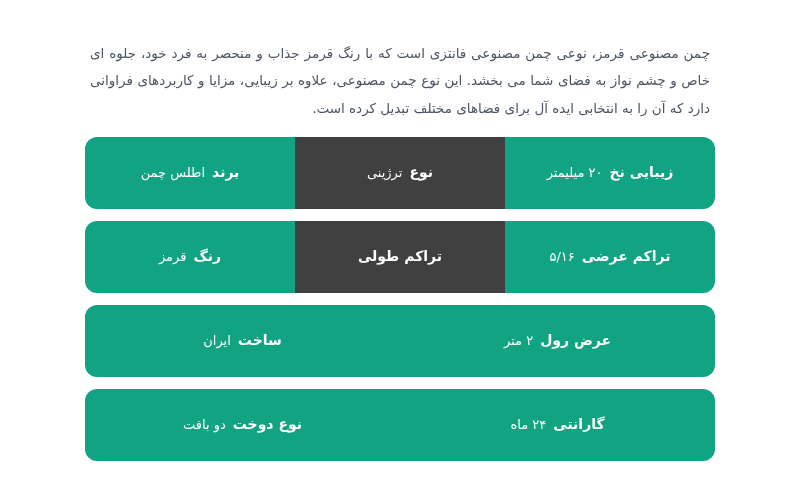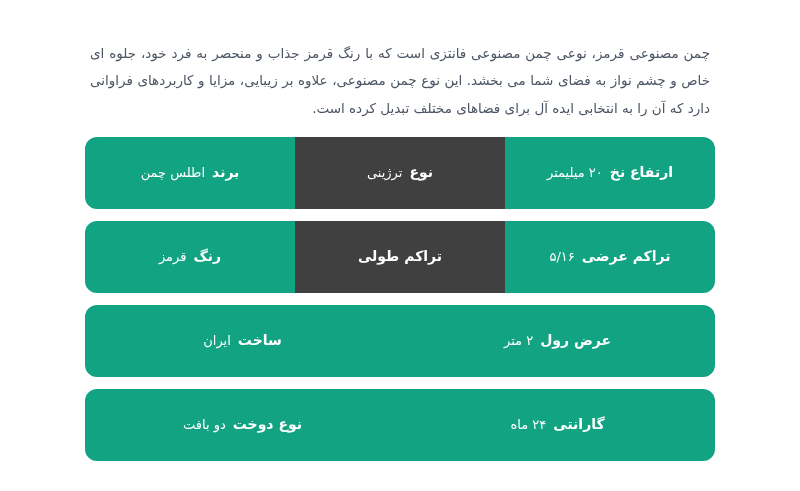--- a/index.html
+++ b/index.html
@@ -71,21 +71,21 @@
 <body>
 
 <div class="page">
 
   <p class="intro">چمن مصنوعی قرمز، نوعی چمن مصنوعی فانتزی است که با رنگ قرمز جذاب و منحصر به فرد خود، جلوه ای خاص و چشم نواز به فضای شما می بخشد. این نوع چمن مصنوعی، علاوه بر زیبایی، مزایا و کاربردهای فراوانی دارد که آن را به انتخابی ایده آل برای فضاهای مختلف تبدیل کرده است.</p>
 
   <div class="spec-table">
 
     <div class="spec-row">
       <div class="cell green">
-        <span class="k">ارتفاع نخ</span>
+        <span class="k">زیبایی نخ</span>
         <span class="v">۲۰ میلیمتر</span>
       </div>
       <div class="cell pink">
         <span class="k">نوع</span>
         <span class="v">ترژینی</span>
       </div>
       <div class="cell green">
         <span class="k">برند</span>
         <span class="v">اطلس چمن</span>
       </div>

